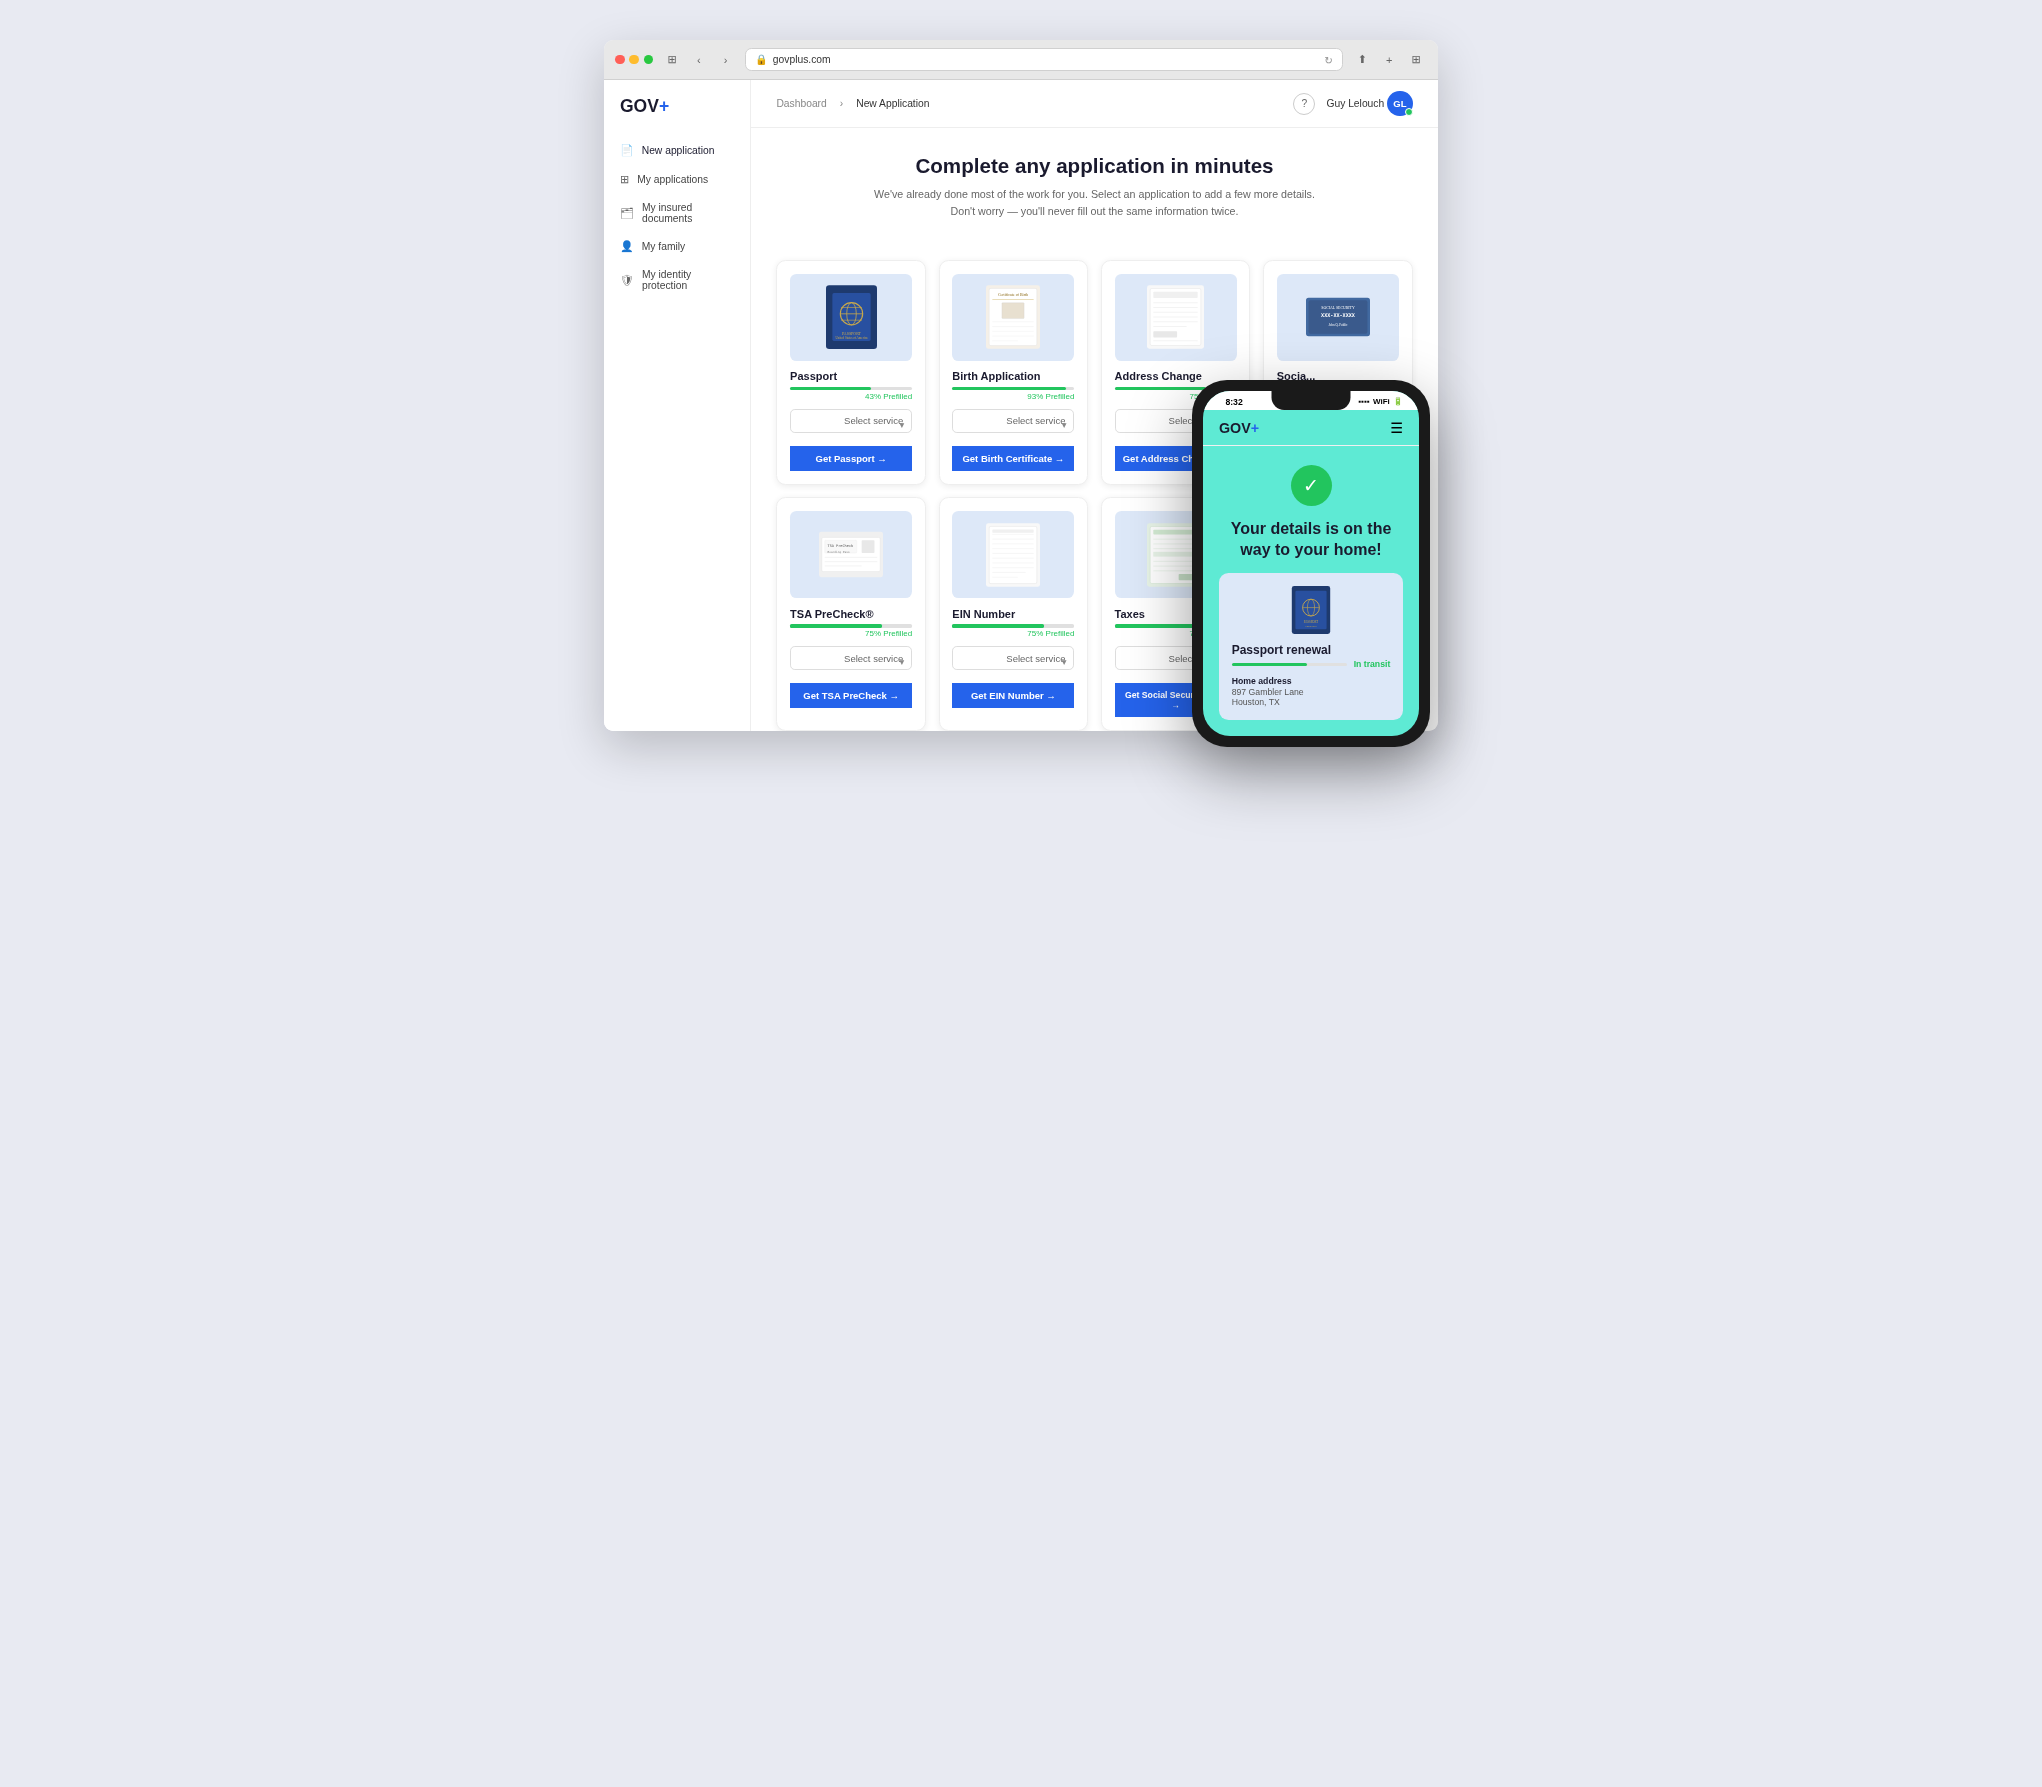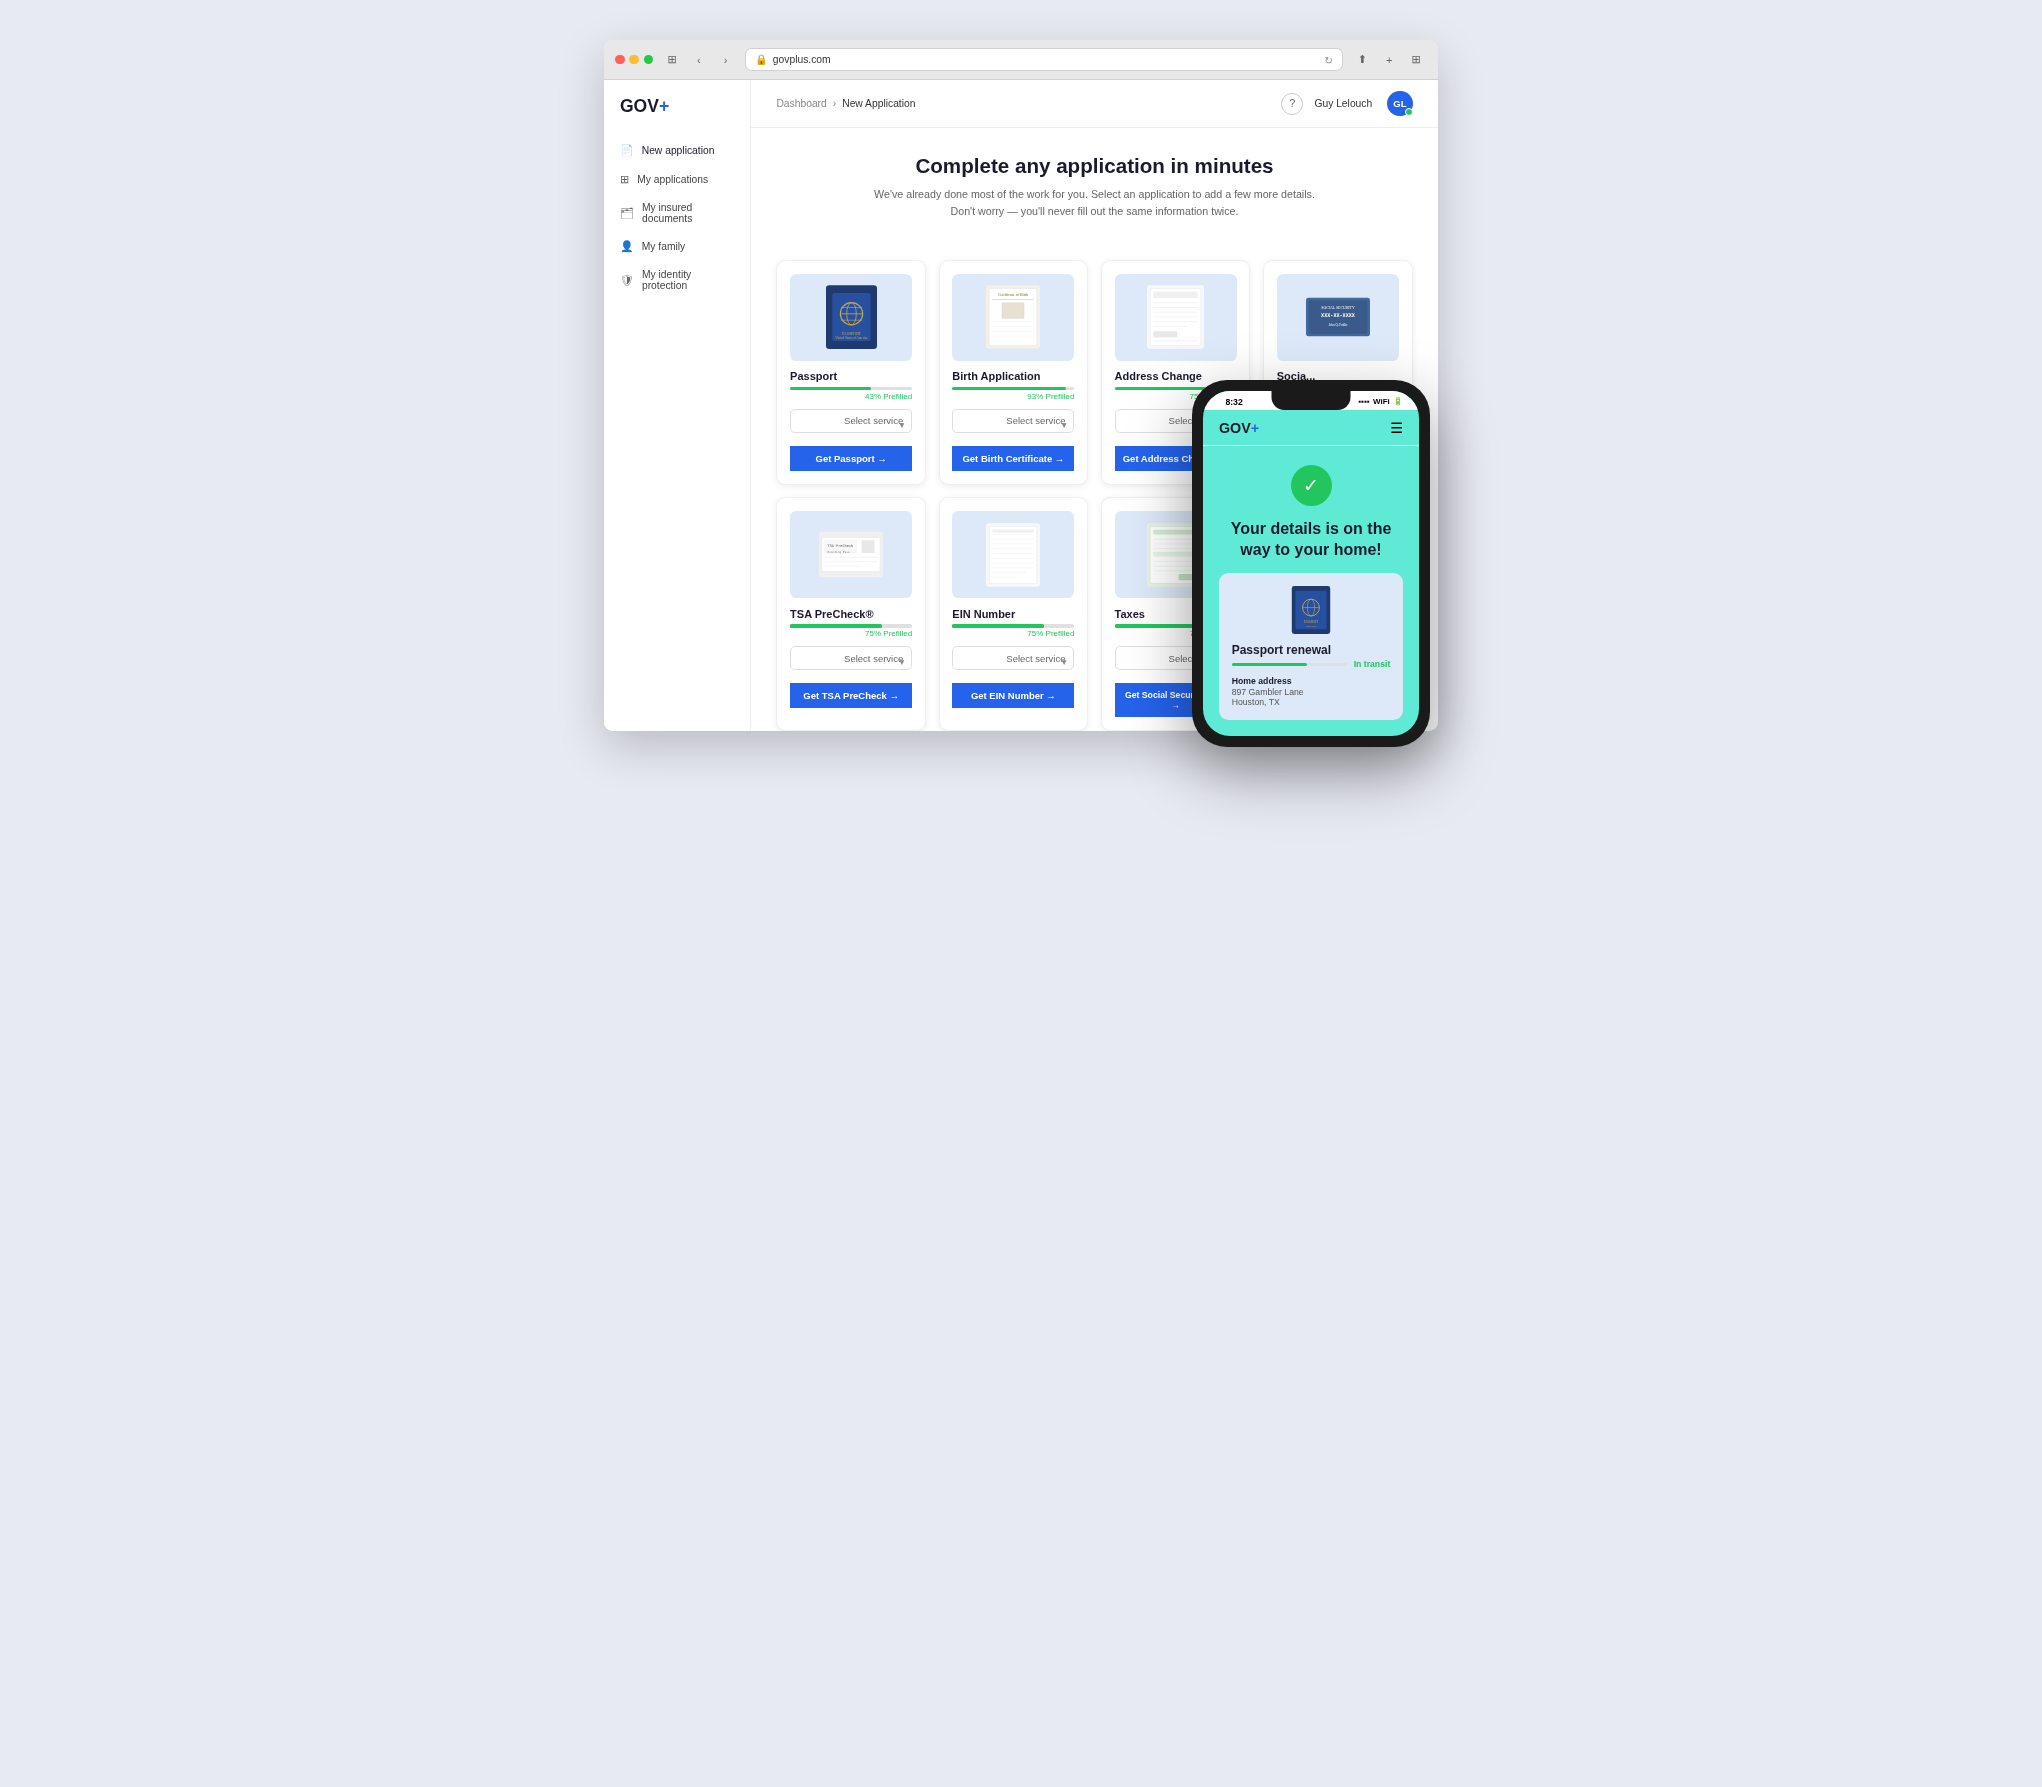--- a/index.html
+++ b/index.html
@@ -106,37 +106,37 @@
       display: flex;
       align-items: center;
       justify-content: space-between;
       background: white;
     }
     .breadcrumb {
       font-size: 10.3px;
       color: #888;
       display: flex;
       align-items: center;
-      gap: 6px;
+      gap: 13px;
     }
     .breadcrumb-active { color: #333; font-weight: 500; }
     .header-right {
       display: flex;
       align-items: center;
       gap: 11px;
     }
     .help-btn {
       width: 22px; height: 22px;
       border-radius: 50%;
       border: 1.2px solid #ccc;
       display: flex; align-items: center; justify-content: center;
       font-size: 10.3px; color: #666; cursor: pointer;
     }
     .user-info {
-      display: flex; align-items: center; gap: 15px;
+      display: flex; align-items: center; gap: 3px;
       font-size: 10.3px; color: #333;
     }
     .avatar {
       width: 25.4px; height: 25.4px; border-radius: 50%;
       background: #2563eb;
       display: flex; align-items: center; justify-content: center;
       color: white; font-size: 9.5px; font-weight: 600;
       position: relative;
     }
     .avatar-dot {

